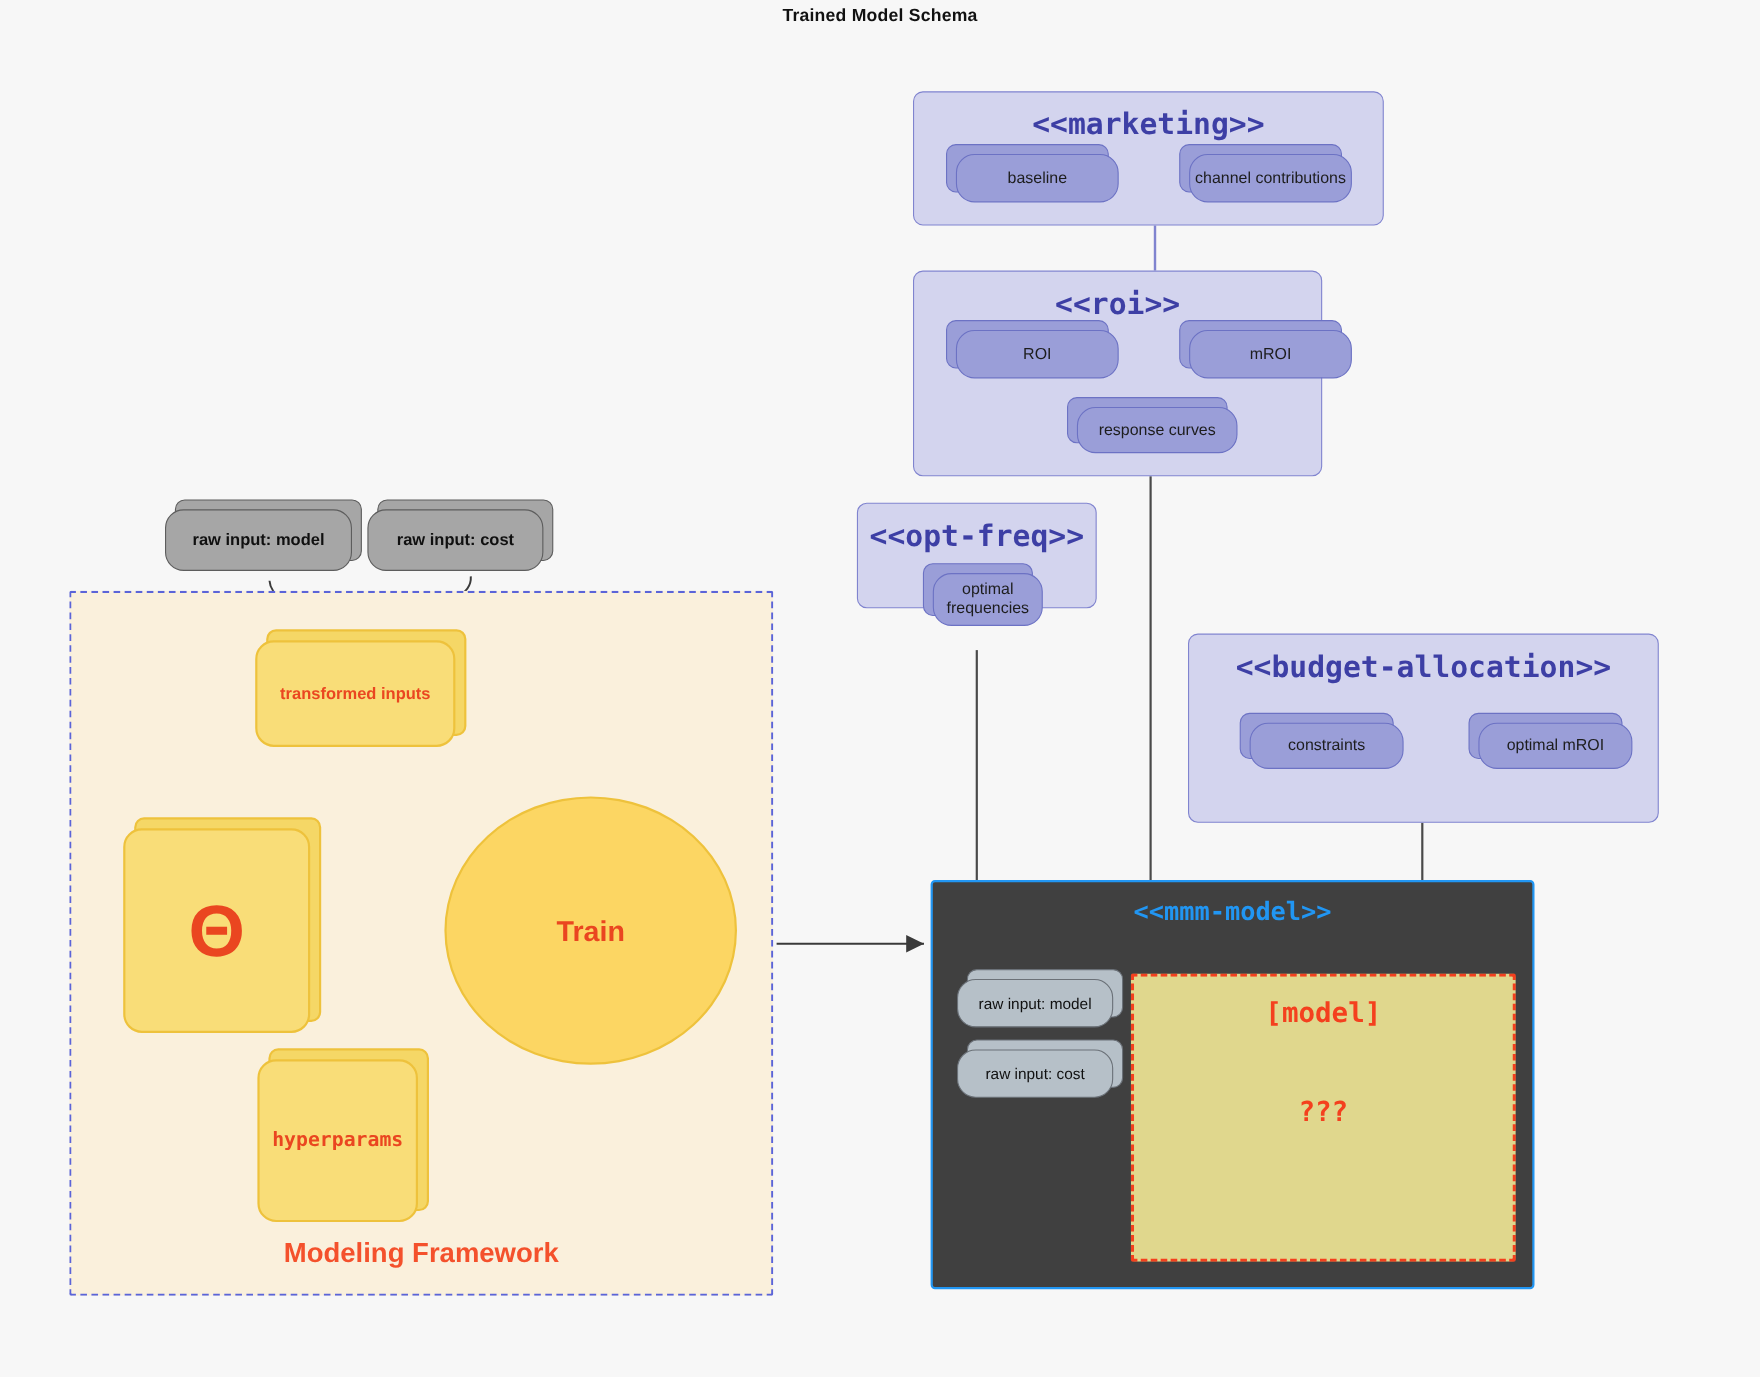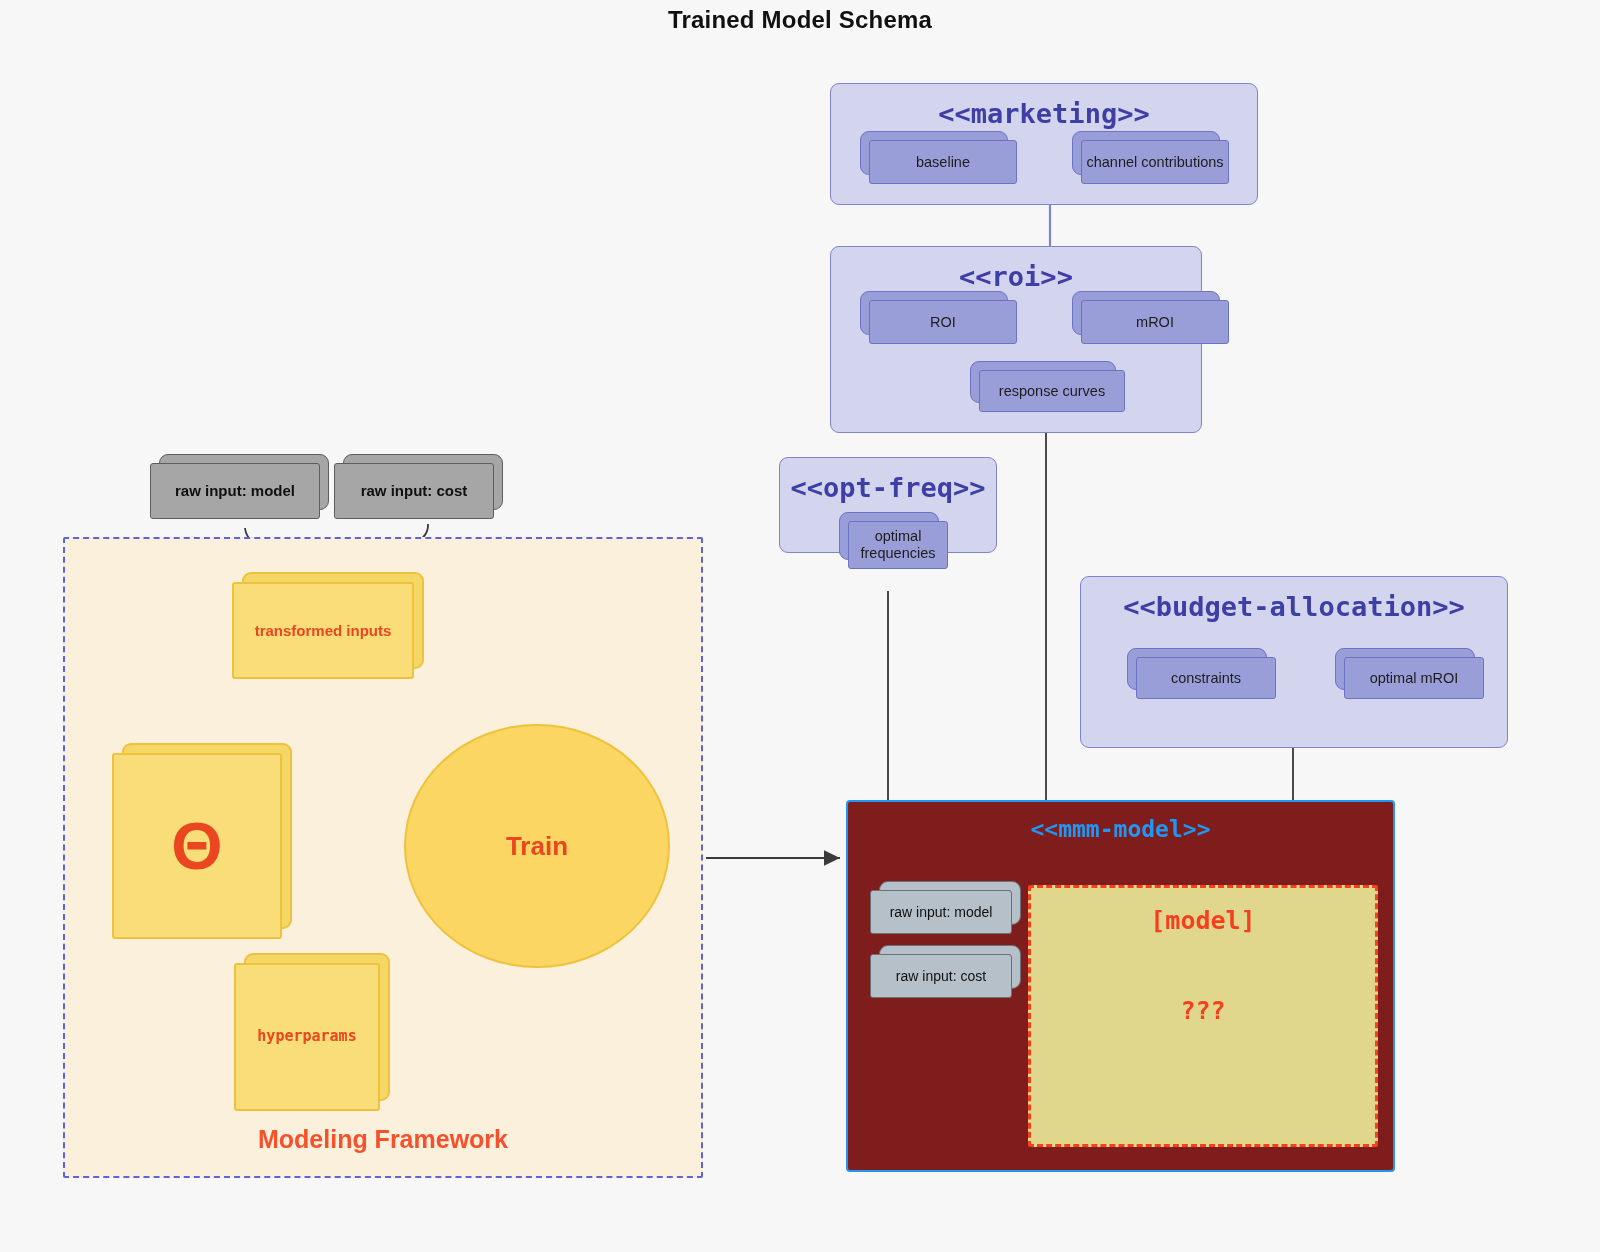--- a/index.html
+++ b/index.html
@@ -8,21 +8,21 @@
     background:#f7f7f7;
     font-family:"Liberation Sans", sans-serif;
     position:relative;
     overflow:hidden;
   }
   #stage{position:absolute;inset:0;}
 
   .title{
     position:absolute;left:0;top:6px;width:1600px;
     text-align:center;
-    font-size:24px;font-weight:bold;color:#111;
+    font-size:16px;font-weight:bold;color:#111;
     letter-spacing:0.2px;
   }
 
   
   .abs{position:absolute;box-sizing:border-box;}
 
   
   .pkg{
     background:#d3d4ee;
     border:1.6px solid #8084cf;
@@ -38,21 +38,21 @@
 
   
   .stack{position:absolute;}
   .stack .shadow{
     position:absolute;box-sizing:border-box;
     border-radius:9px;
     width:100%;height:100%;
   }
   .stack .face{
     position:absolute;box-sizing:border-box;
-    border-radius:3px;
+    border-radius:17px;
     width:100%;height:100%;
     display:flex;align-items:center;justify-content:center;
     text-align:center;line-height:1.15;
   }
   
   .art-p .shadow{background:#9a9ed8;border:1.6px solid #6c72c4;left:-9px;top:-9px;}
   .art-p .face{background:#9a9ed8;border:1.6px solid #6c72c4;left:0;top:0;color:#1d1d1d;font-size:14.5px;}
 
   
   .art-g .shadow{background:#a6a6a6;border:1.6px solid #5d5d5d;left:9px;top:-9px;}
@@ -80,21 +80,21 @@
     position:absolute;
     background:#fcd663;
     border:2px solid #eec23c;
     border-radius:50%;
     display:flex;align-items:center;justify-content:center;
     color:#ea4620;font-size:26px;font-weight:bold;
   }
 
   
   .pkg-blue{
-    background:#7f1d1d;
+    background:#404040;
     border:2.2px solid #2196f3;
     border-radius:4px;
   }
   .pkg-blue .pkg-title{color:#2196f3;font-size:23px;}
 
   .model-box{
     position:absolute;
     background:#e0d78d;
     border:3px dashed #f4401e;
     border-radius:2px;
@@ -280,21 +280,21 @@
   <div class="stack art-y" style="left:112px;top:753px;width:170px;height:186px;">
     <div class="shadow"></div>
     <div class="face">
       <span class="theta">Θ</span>
     </div>
   </div>
 
   <div class="stack art-y" style="left:234px;top:963px;width:146px;height:148px;">
     <div class="shadow"></div>
     <div class="face">
-      <span class="mono" style="font-size:15px;text-align:center;">hyperparams</span>
+      <span class="mono" style="font-size:18px;text-align:center;">hyperparams</span>
     </div>
   </div>
 
   <div class="ellipse" style="left:404px;top:724px;width:262px;height:240px;">
     <span>Train</span>
   </div>
 
 </div>
 
 </body></html>

